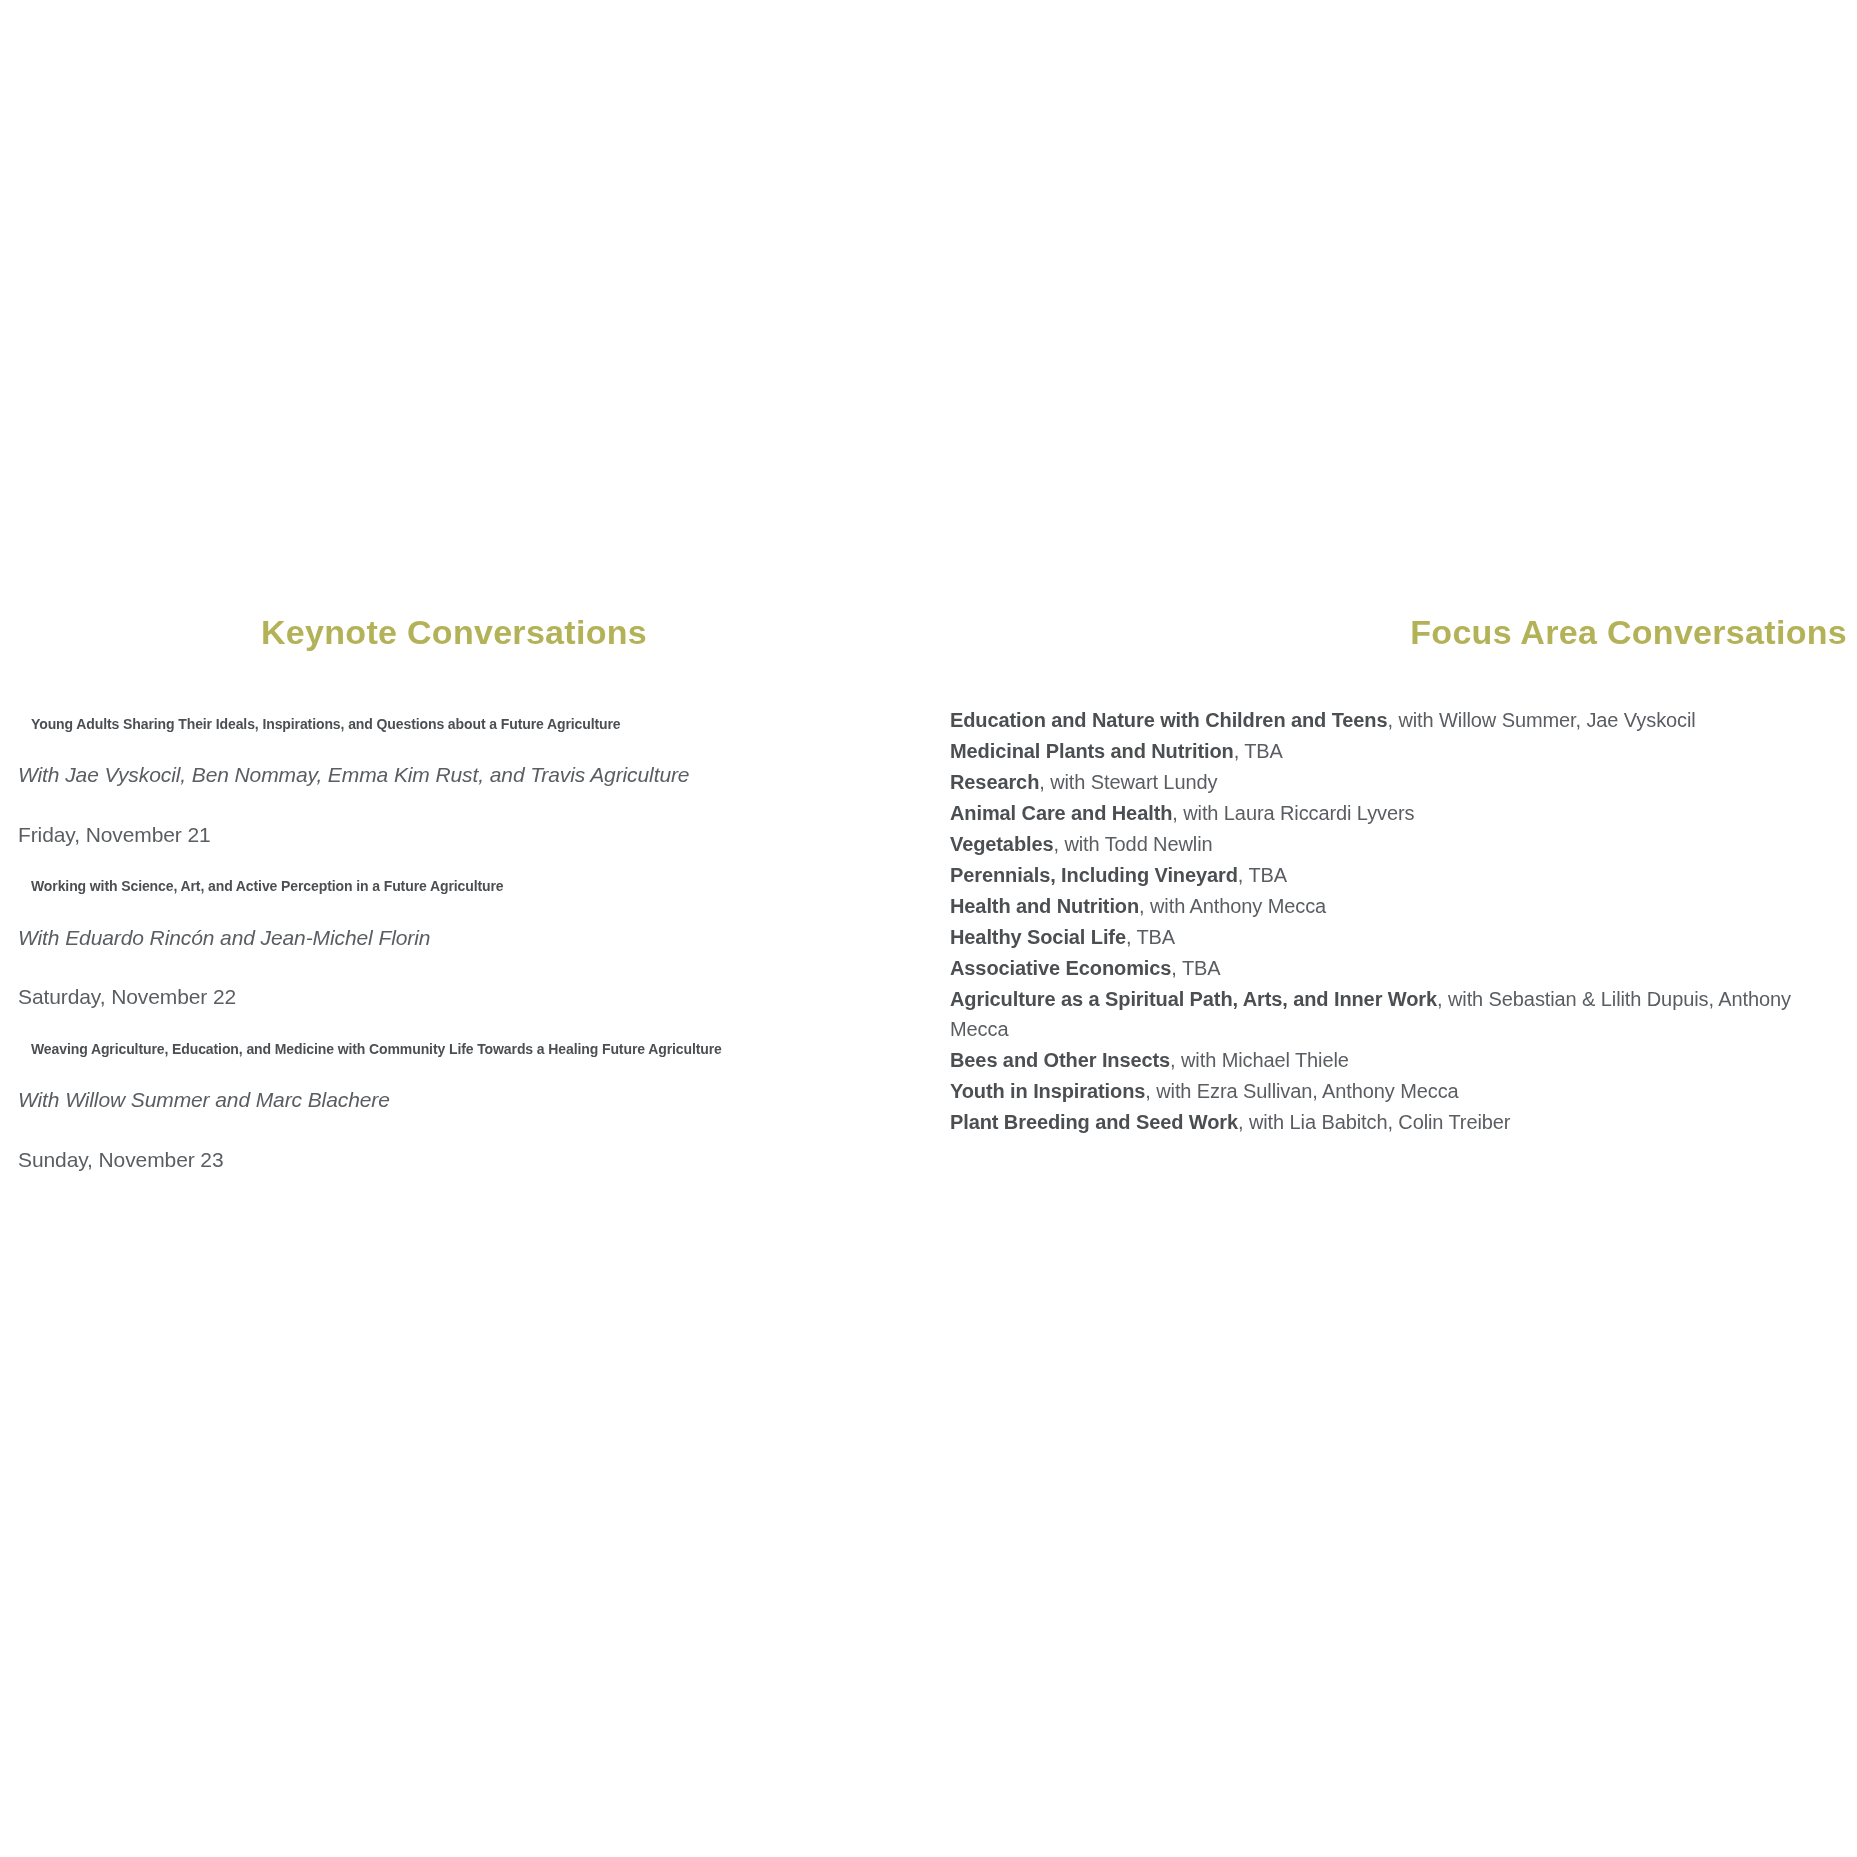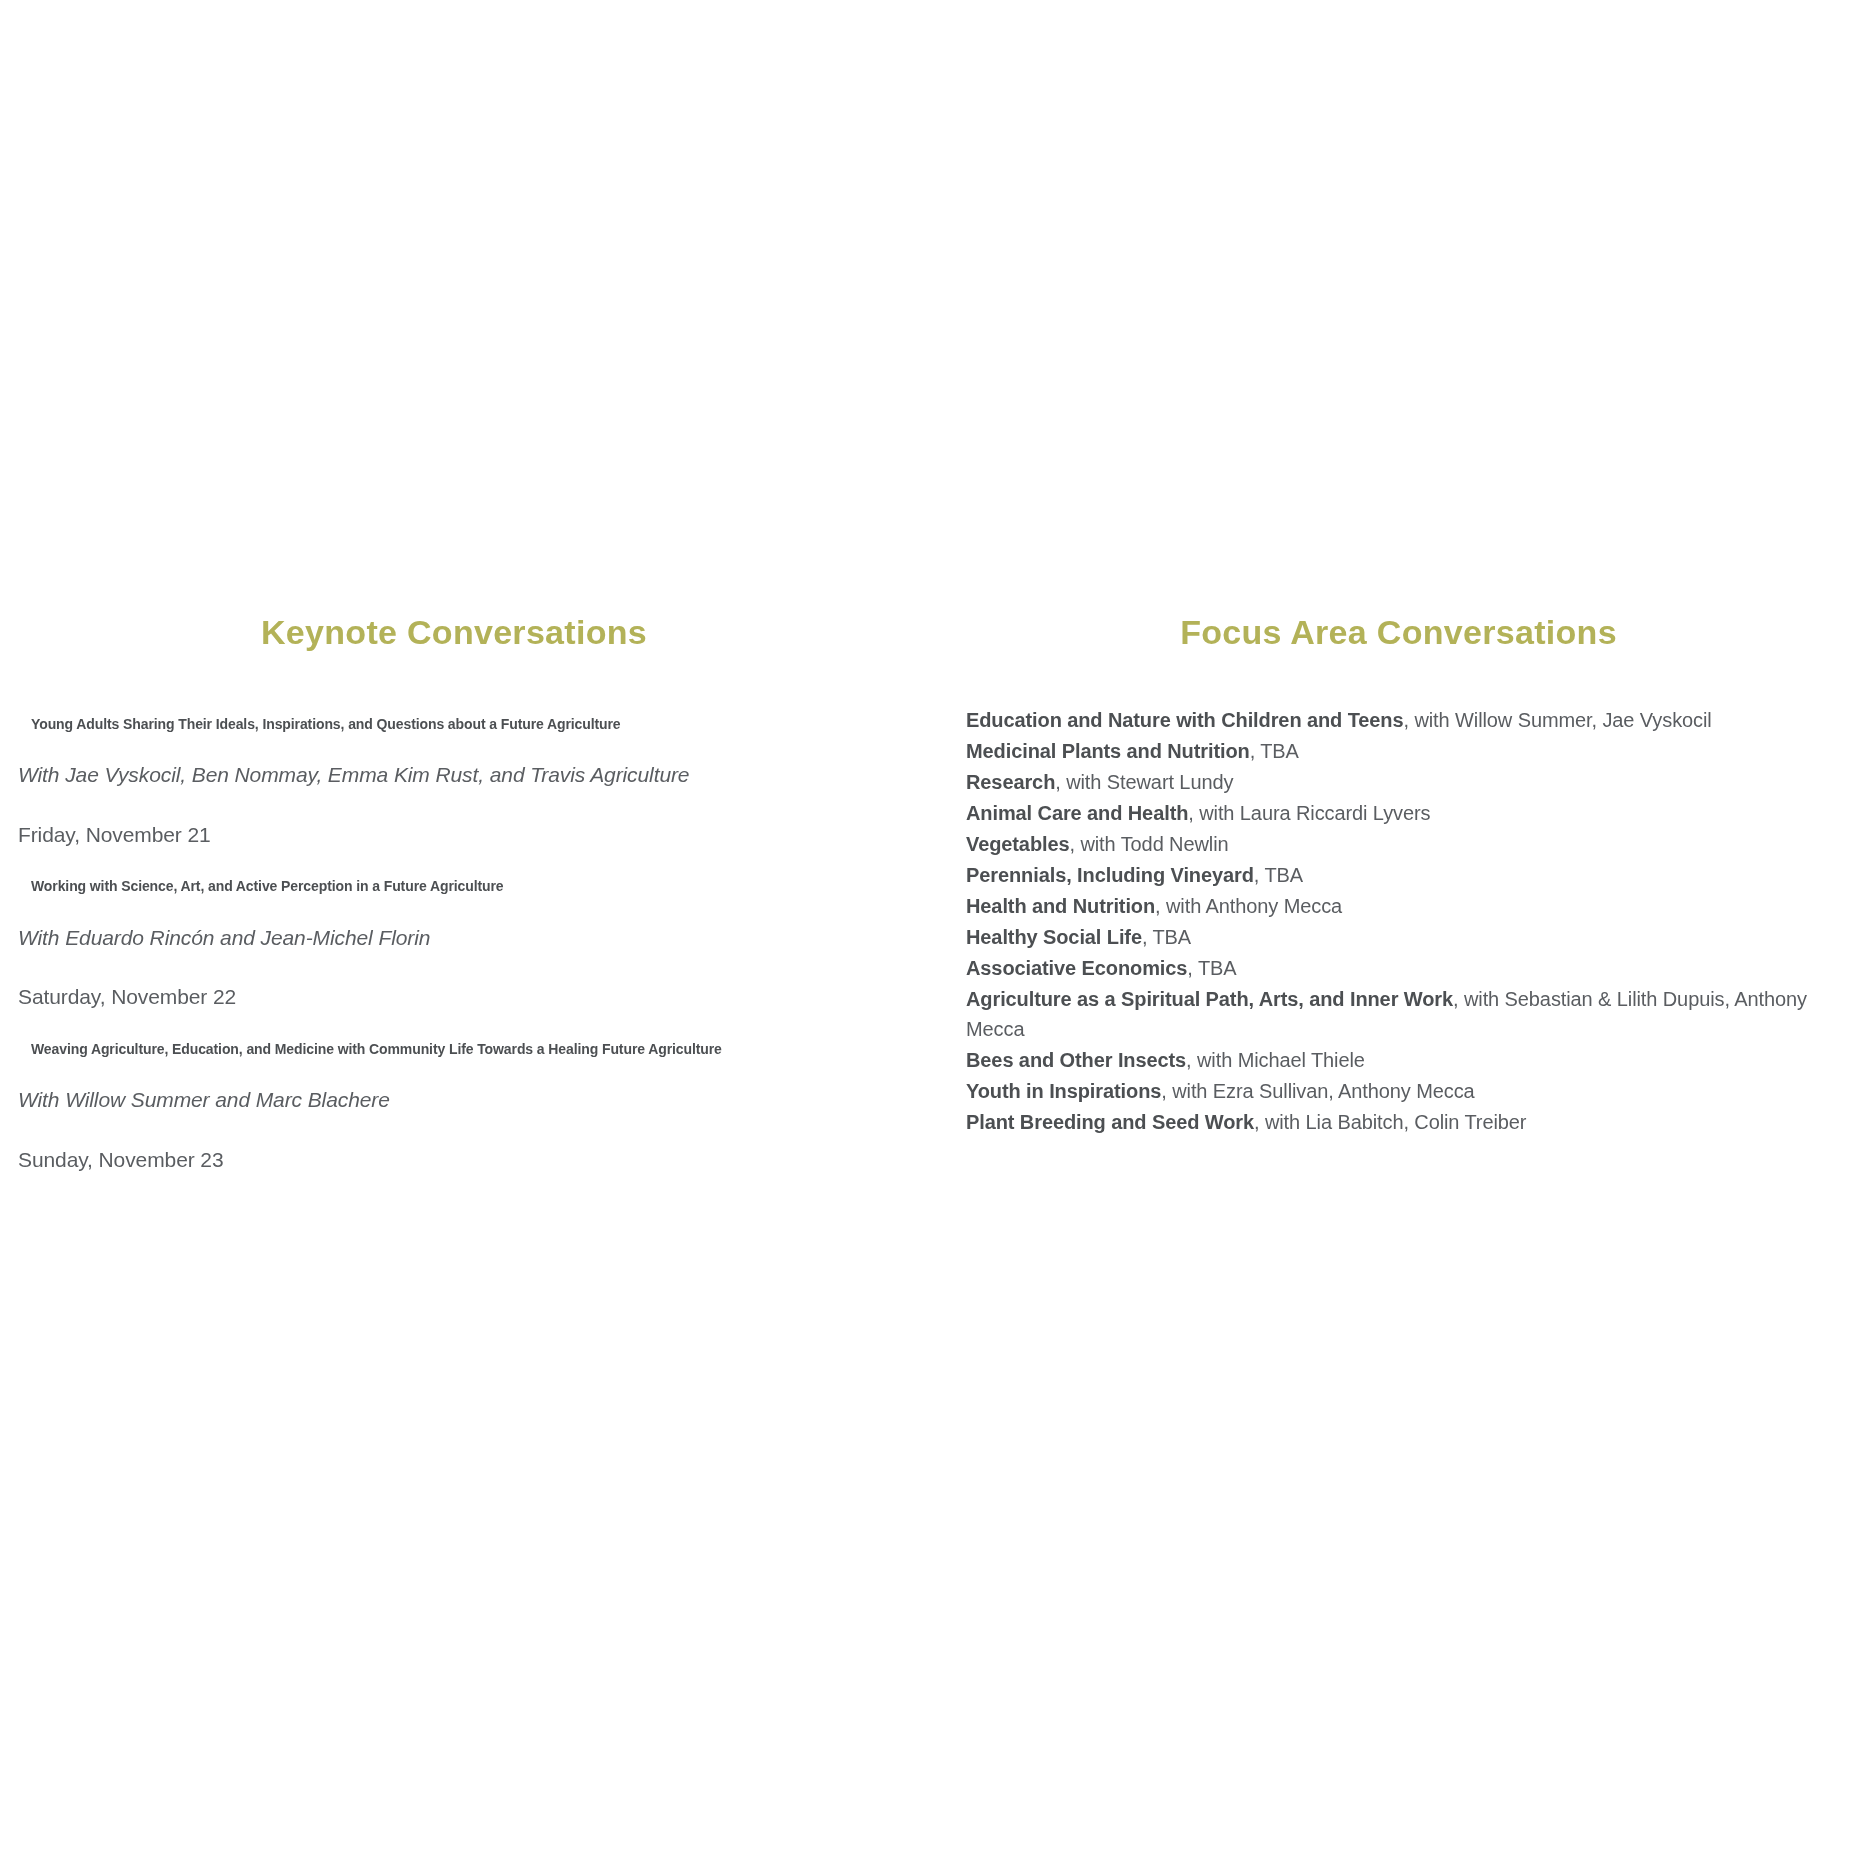--- a/index.html
+++ b/index.html
@@ -54,21 +54,21 @@
     font-weight: bold;
     font-size: 34px;
     letter-spacing: 0.3px;
     color: #b3b258;
     text-align: center;
     margin: 0 0 52px 0;
     line-height: 1.2;
   }
 
   .col-right .section-heading {
-    text-align: center;
+    text-align: right;
     margin-left: 0;
   }
 
   
   .keynote-block {
     margin-bottom: 0;
   }
 
   .kn-title {
     font-family: "Liberation Sans", sans-serif;
@@ -98,21 +98,21 @@
     font-size: 21px;
     line-height: 38.5px;
     color: #5a5d61;
     letter-spacing: -0.1px;
     margin: 21px 0 10px 0;
   }
 
   
   .focus-list {
     list-style: none;
-    margin: 16px;
+    margin: 0;
     padding: 0;
   }
 
   .focus-item {
     font-family: "Liberation Sans", sans-serif;
     font-size: 20px;
     line-height: 30.5px;
     color: #5a5d61;
     letter-spacing: -0.1px;
     margin: 0 0 0.5px 0;

